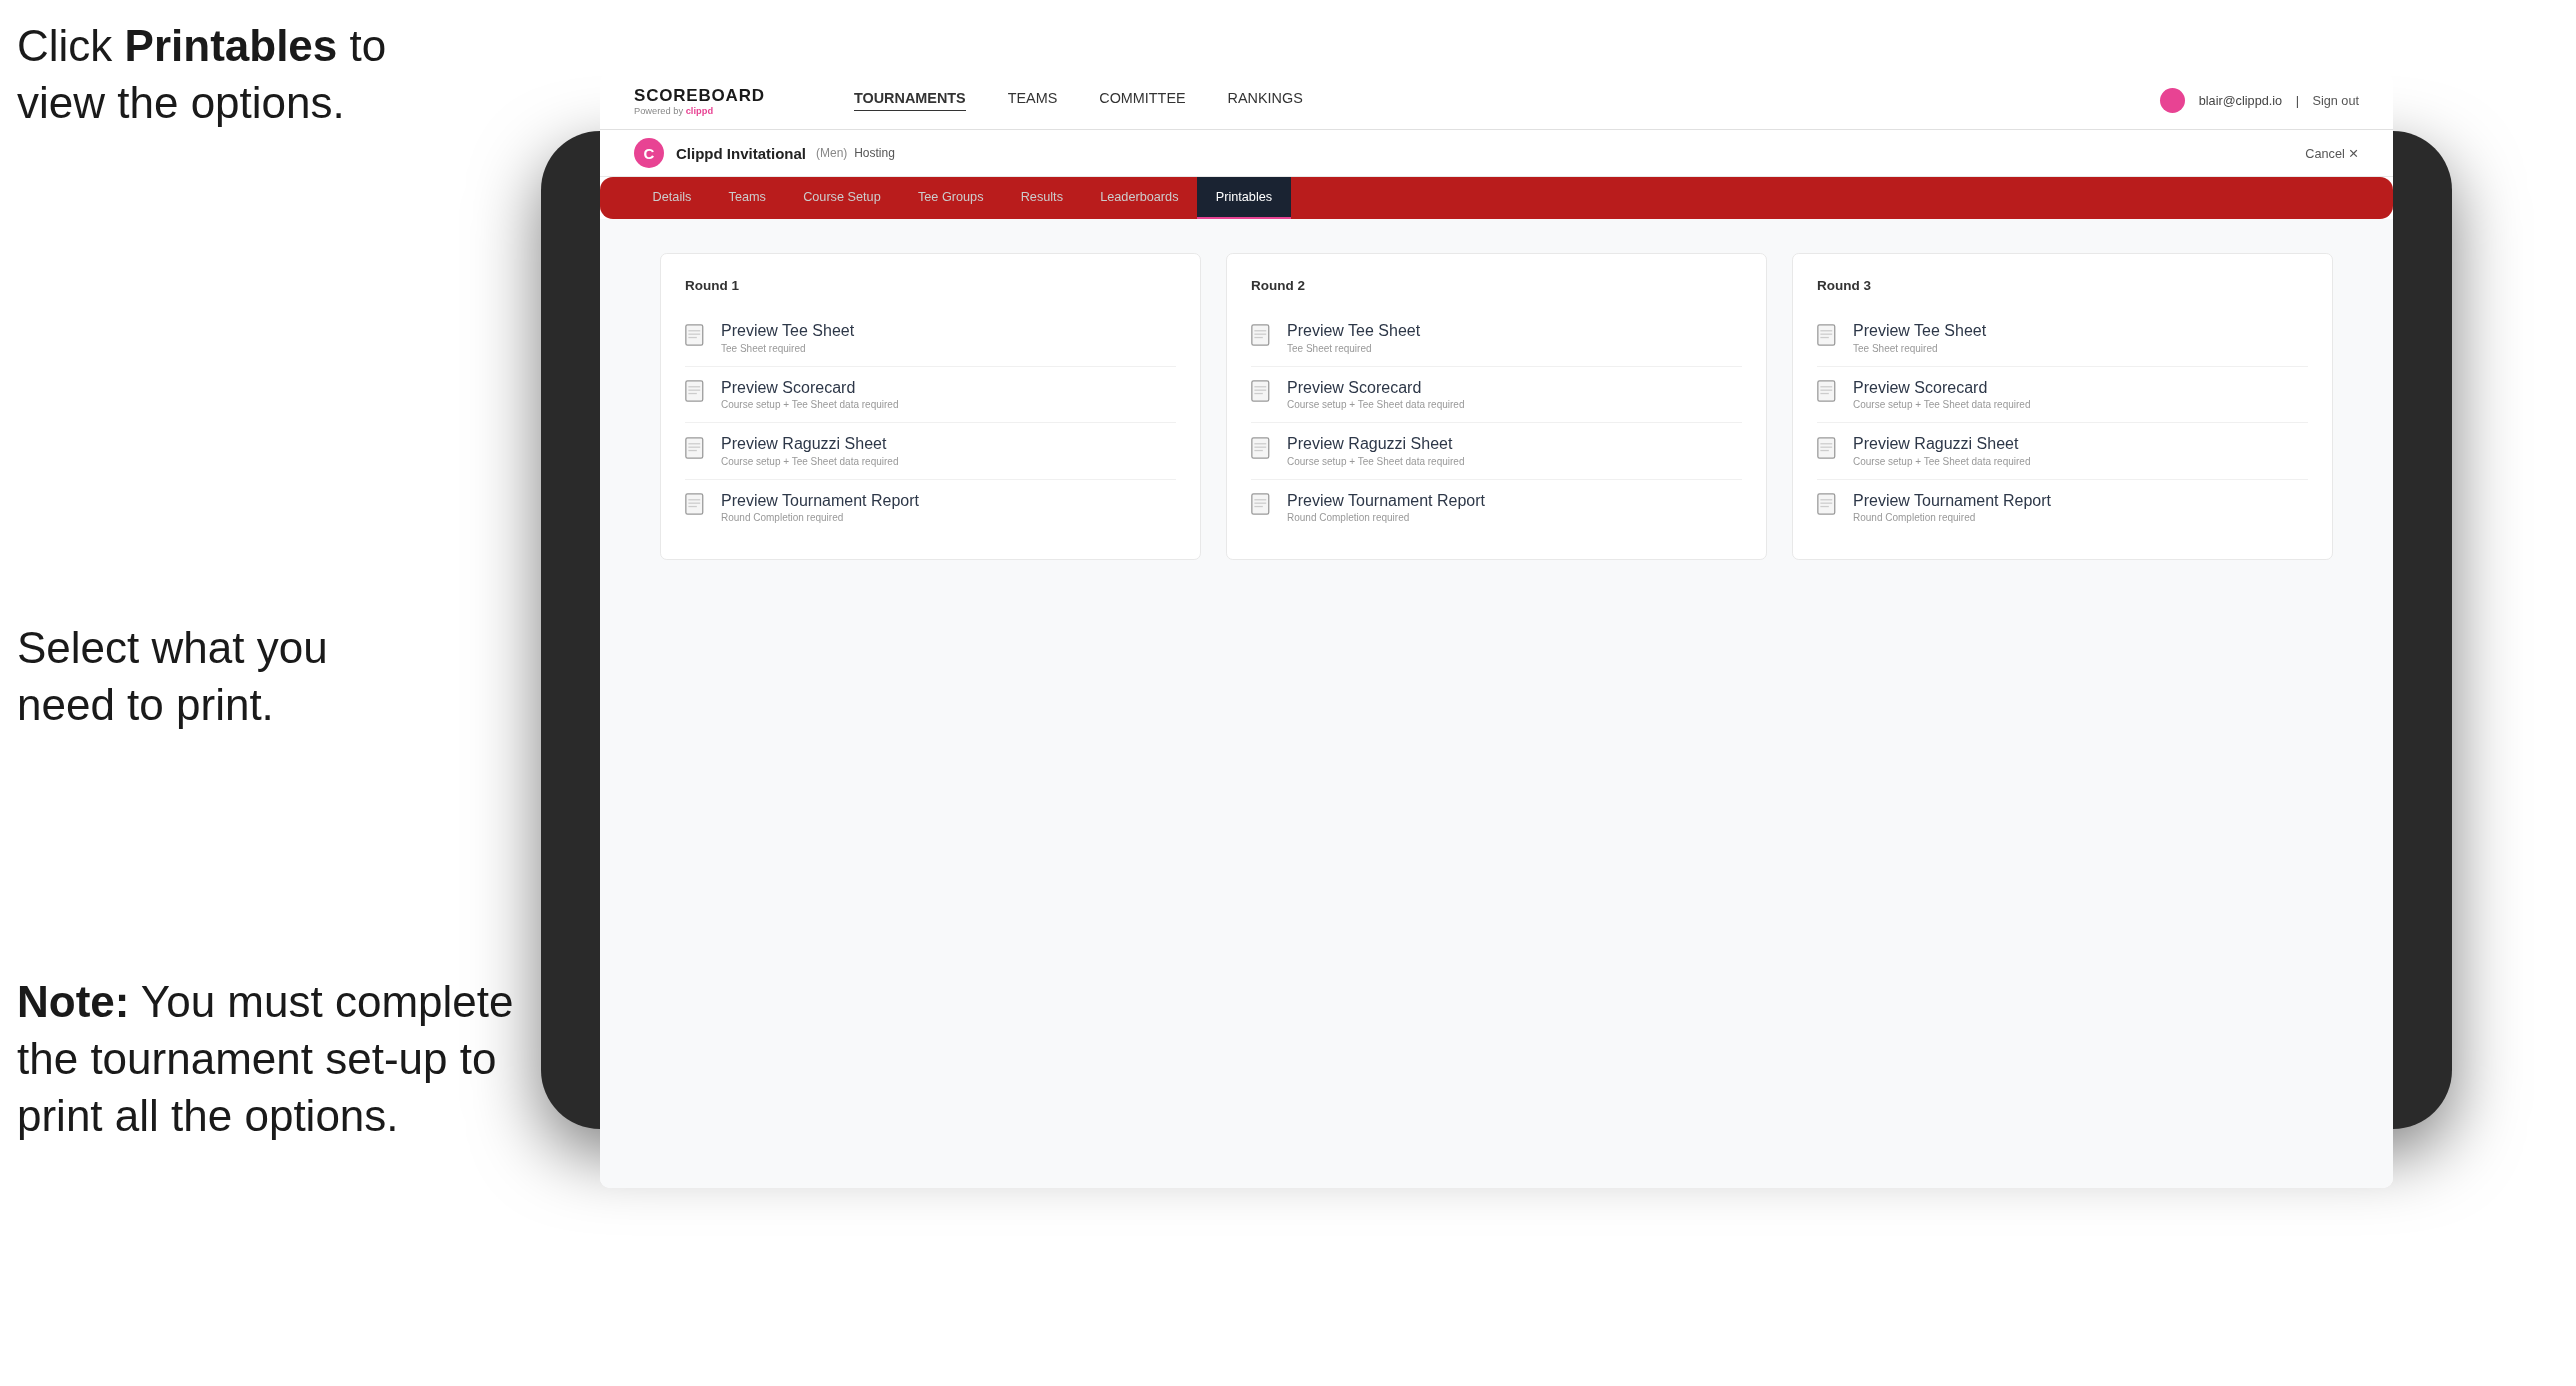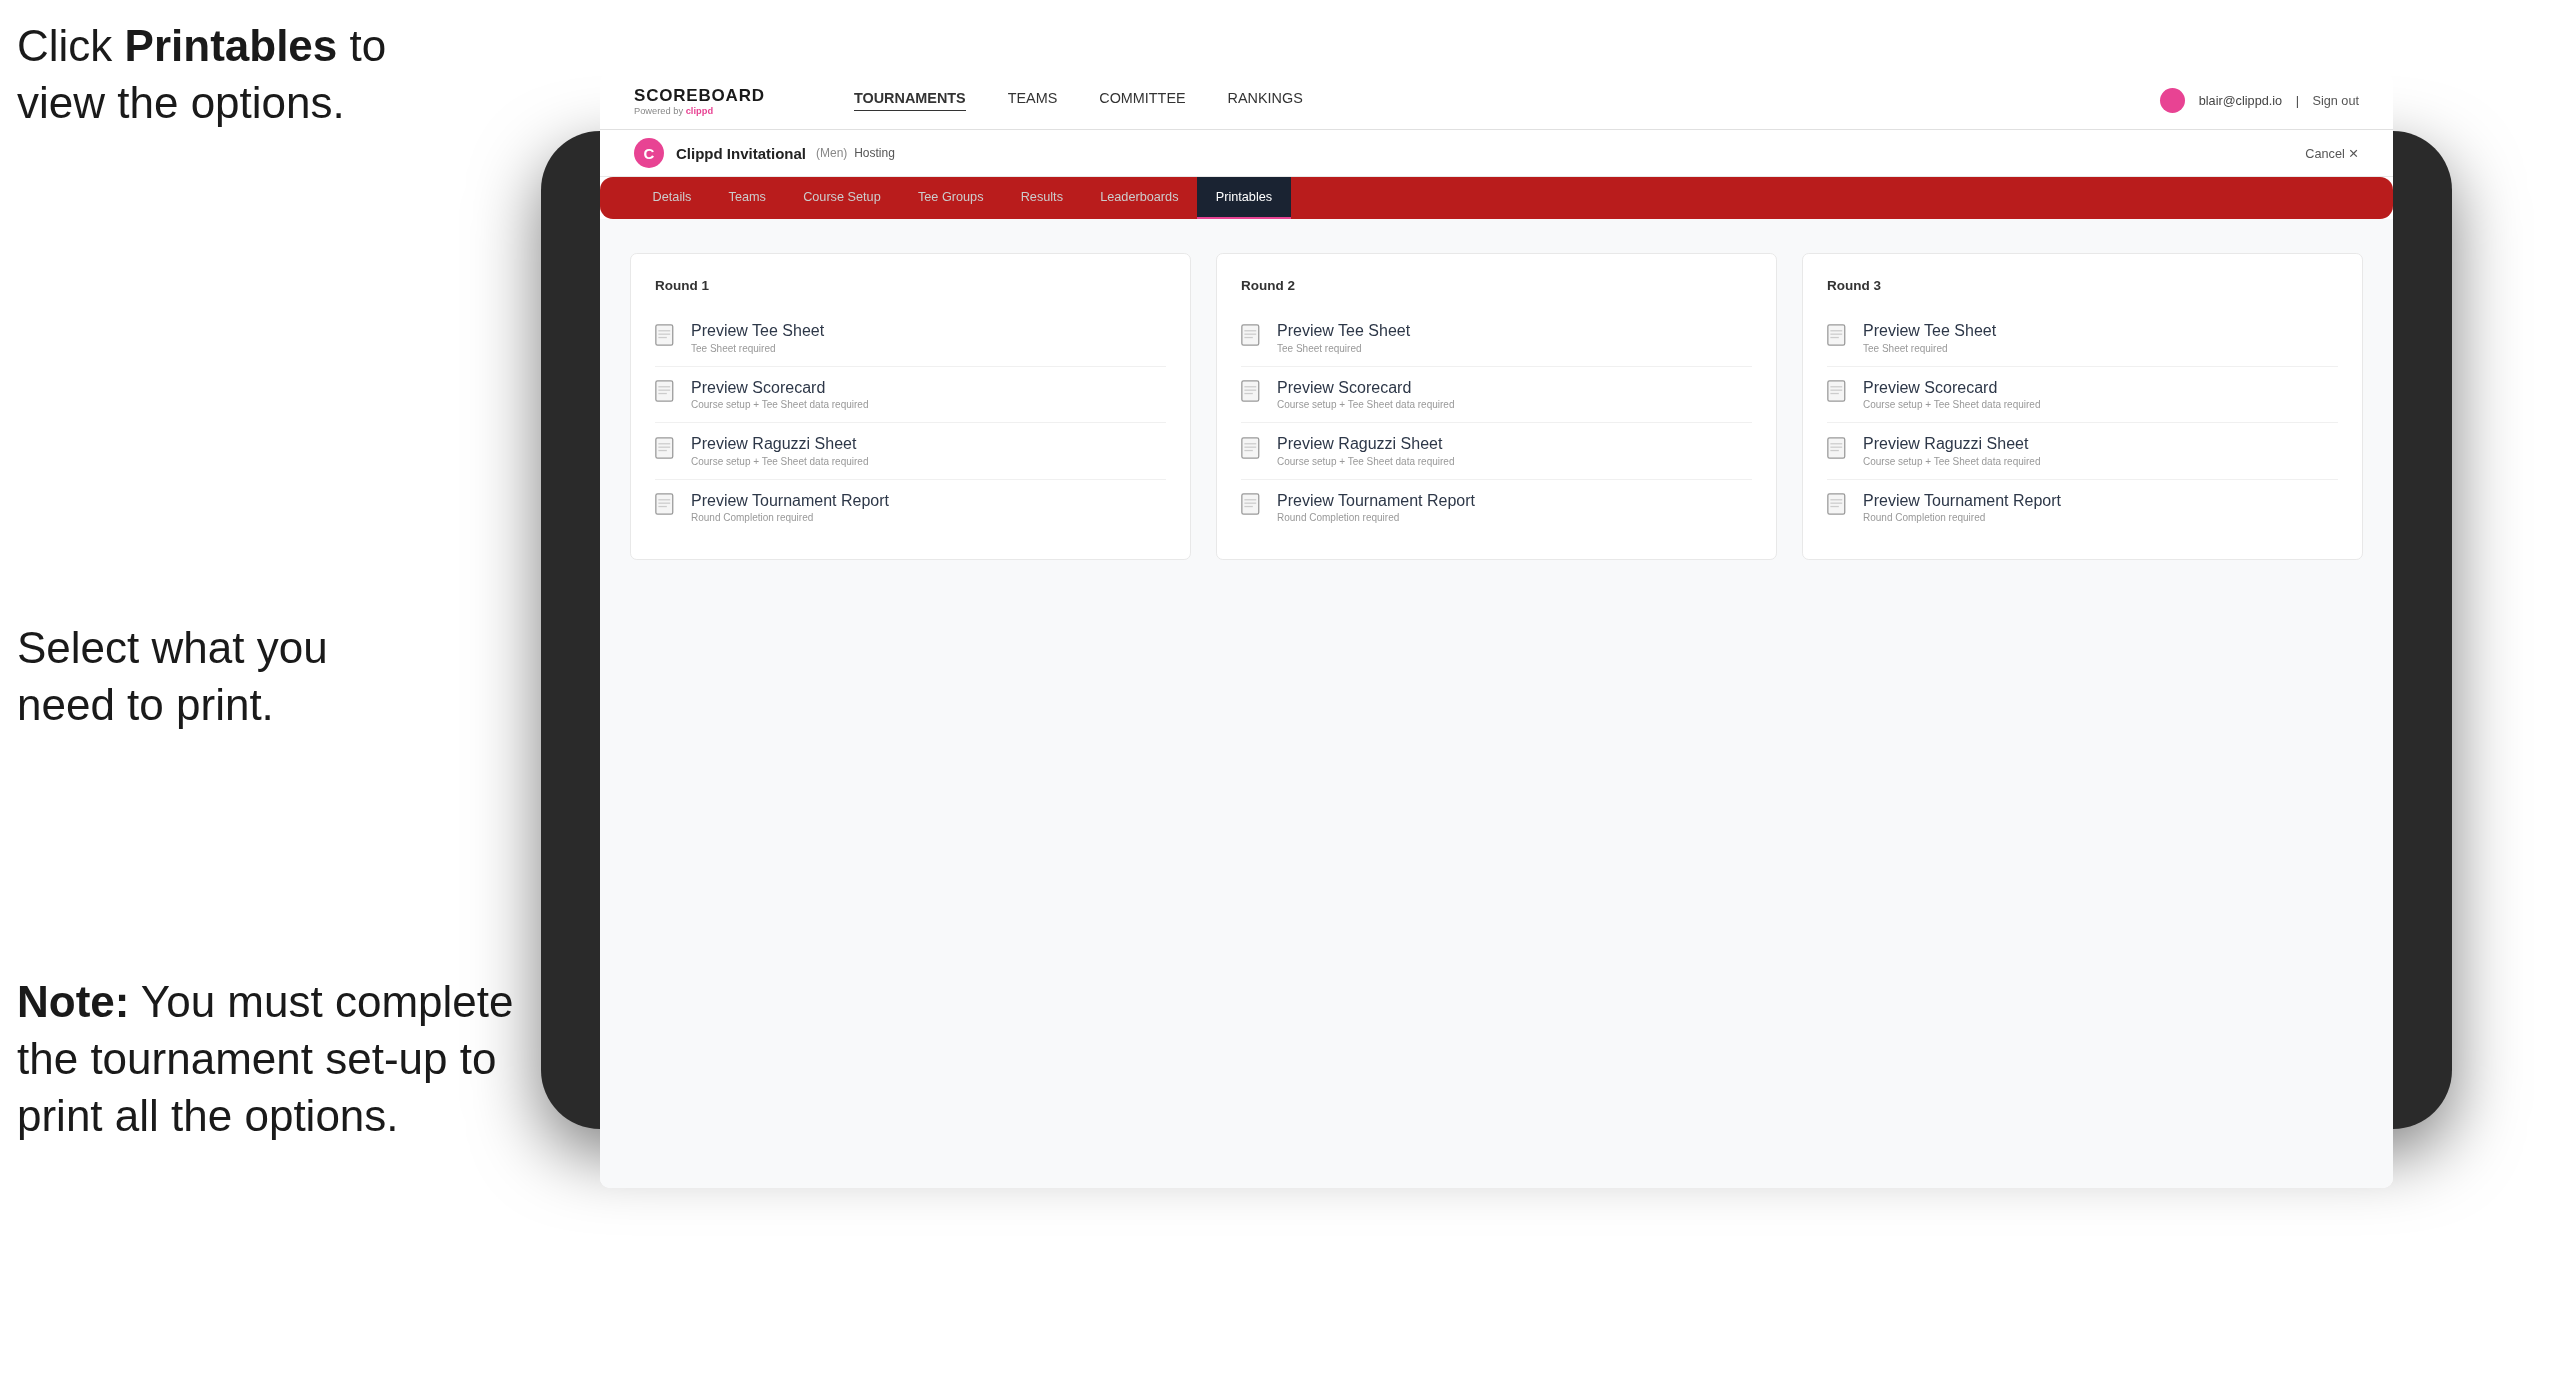--- a/index.html
+++ b/index.html
@@ -200,21 +200,21 @@
       border-bottom: 2.5px solid transparent;
     }
     .sub-nav-tab.active {
       color: #ffffff;
       background: #1a2332;
       border-bottom: 2.5px solid #e84393;
     }
 
     
     .main-content {
-      padding: 34px 30px;
+      padding: 34px 60px;
       background: #f8f9fa;
       min-height: calc(1116px - 147px);
     }
 
     .rounds-container {
       display: grid;
       grid-template-columns: repeat(3, 1fr);
       gap: 25px;
     }
 

